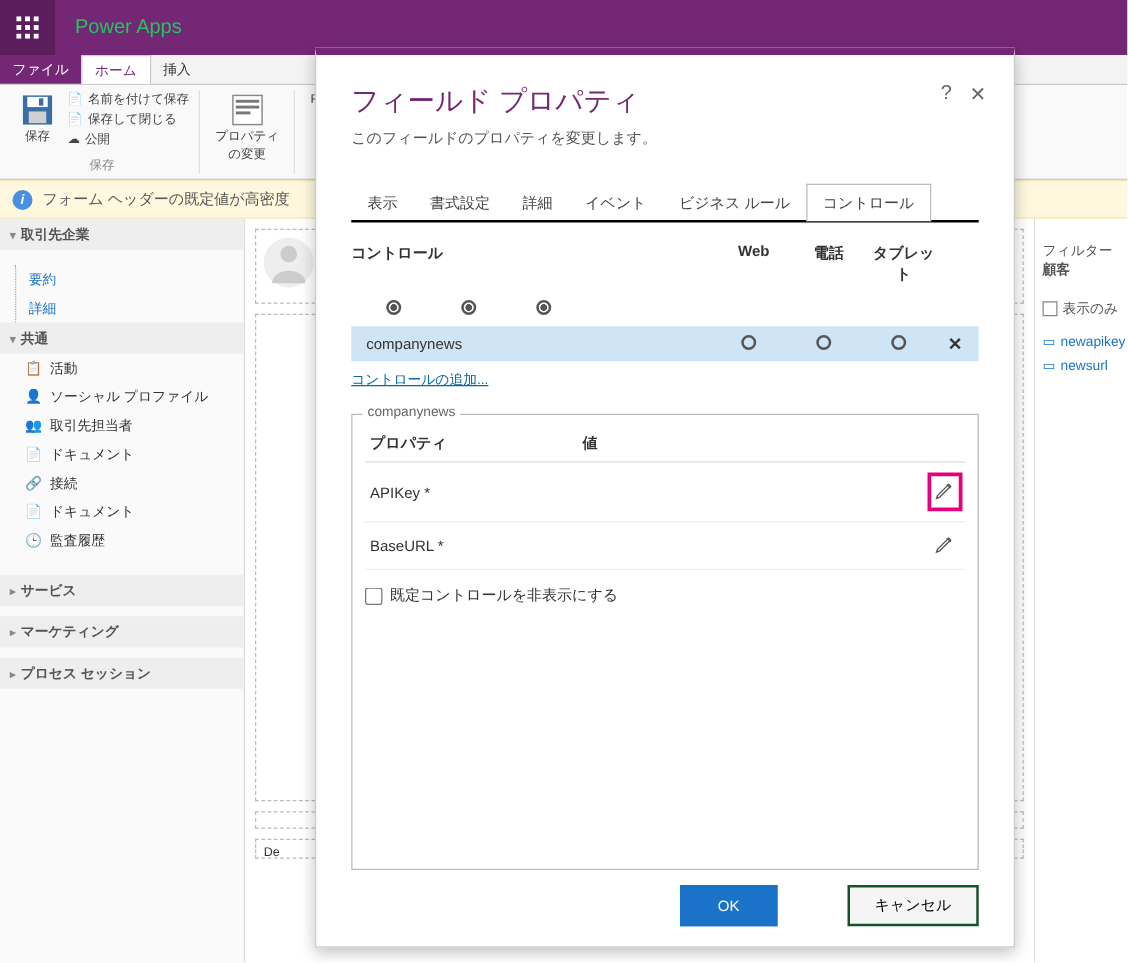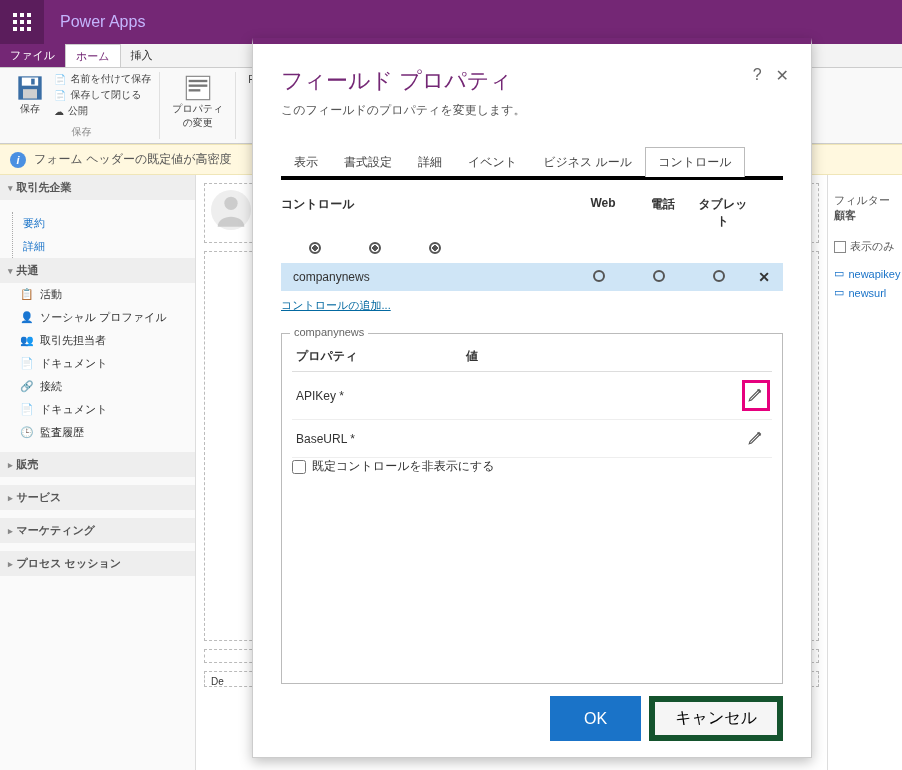--- a/index.html
+++ b/index.html
@@ -1,19 +1,19 @@
 <!DOCTYPE html>
 <html><head>
 <meta charset="utf-8">
 <style>
 * { box-sizing: border-box; margin: 0; padding: 0; }
 body { font-family: "Segoe UI", "Meiryo", sans-serif; font-size: 12px; color: #333; background: #fff; width: 902px; height: 770px; overflow: hidden; position: relative; }
 
 
-.top-bar { background: #742775; height: 44px; display: flex; align-items: center; color: #c4b5fd; }
+.top-bar { background: #742775; height: 44px; display: flex; align-items: center; color: #22c55e; }
 .waffle { width: 44px; height: 44px; background: #5b1d5c; display: flex; align-items: center; justify-content: center; }
 .waffle svg { width: 18px; height: 18px; }
 .app-title { font-size: 16px; font-weight: 400; padding-left: 16px; }
 
 
 .ribbon-tabs { display: flex; background: #f3f3f3; border-bottom: 1px solid #ccc; height: 24px; }
 .ribbon-tab { padding: 4px 10px; font-size: 11px; cursor: pointer; }
 .ribbon-tab.active-file { background: #742775; color: #fff; }
 .ribbon-tab.active-home { background: #fff; border: 1px solid #ccc; border-bottom: none; color: #742775; }
 
@@ -54,21 +54,21 @@
 .dashed-box { border: 1px dashed #bbb; margin: 8px; position: relative; }
 .avatar-ph { width: 40px; height: 40px; border-radius: 50%; background: #eee; margin: 6px; display: flex; align-items: center; justify-content: flex-start; }
 
 
 .modal { position: absolute; left: 252px; top: 38px; width: 560px; height: 720px; background: #fff; border-top: 6px solid #742775; border-left: 1px solid #ccc; border-right: 1px solid #ccc; border-bottom: 1px solid #ccc; box-shadow: 0 4px 12px rgba(0,0,0,0.25); padding: 22px 28px 16px 28px; display: flex; flex-direction: column; }
 .modal-title { color: #742775; font-size: 22px; font-weight: 400; }
 .modal-sub { font-size: 12px; color: #555; margin-top: 6px; }
 .modal-help-close { position: absolute; top: 22px; right: 22px; display: flex; gap: 14px; font-size: 16px; color: #666; }
 
 
-.inner-tabs { display: flex; border-bottom: 4px solid #000000; margin-top: 28px; }
+.inner-tabs { display: flex; border-bottom: 2px solid #000000; margin-top: 28px; }
 .inner-tab { padding: 6px 12px; font-size: 12px; color: #444; border: 1px solid transparent; border-bottom: none; margin-bottom: -1px; }
 .inner-tab.active { border-color: #bbb; background: #fff; }
 
 
 .controls-area { margin-top: 10px; }
 .controls-head { display: flex; font-size: 12px; font-weight: bold; padding: 6px 0; }
 .controls-head .col-name { flex: 1; }
 .controls-head .col { width: 60px; text-align: center; }
 .controls-head .col-act { width: 30px; }
 .ctrl-row { display: flex; align-items: center; padding: 6px 4px; font-size: 12px; }
@@ -86,26 +86,26 @@
 .prop-head { display: flex; padding: 10px 4px 6px 4px; font-weight: bold; font-size: 12px; border-bottom: 1px solid #ddd; }
 .prop-head .pname { flex: 0 0 170px; }
 .prop-head .pval { flex: 1; }
 .prop-row { display: flex; align-items: center; padding: 8px 4px; border-bottom: 1px solid #eee; font-size: 12px; }
 .prop-row .pname { flex: 0 0 170px; }
 .prop-row .pval { flex: 1; }
 .prop-row .pedit { width: 24px; display: flex; justify-content: center; }
 .pencil { width: 18px; height: 18px; stroke: #555; fill: none; stroke-width: 1.5; }
 .pencil-highlight { border: 3px solid #e6007e; padding: 2px; }
 
-.hide-default { display: flex; align-items: center; gap: 6px; font-size: 12px; }
+.hide-default { margin-top: 12px; display: flex; align-items: center; gap: 6px; font-size: 12px; }
 .hide-default input { width: 14px; height: 14px; }
 
 
 .modal-footer { display: flex; justify-content: flex-end; gap: 8px; margin-top: 12px; }
-.btn { padding: 6px 20px; font-size: 16px; border: 6px solid #14532d; background: #f5f5f5; cursor: pointer; }
+.btn { padding: 6px 20px; font-size: 12px; border: 2px solid #14532d; background: #f5f5f5; cursor: pointer; margin-left: 48px; }
 .btn-primary { background: #1a73c8; color: #fff; border-color: #1a73c8; padding: 6px 28px; }
 
 .checkbox-sq { width: 12px; height: 12px; border: 1px solid #888; display: inline-block; }
 </style>
 </head>
 <body>
 
 <div class="top-bar">
   <div class="waffle">
     <svg viewBox="0 0 18 18">
@@ -215,21 +215,20 @@
       </div>
     <div class="nav-item">
         <span class="ni-icon">📄</span>
         <span>ドキュメント</span>
       </div>
     <div class="nav-item">
         <span class="ni-icon">🕒</span>
         <span>監査履歴</span>
       </div>
     <div class="tree-divider"></div>
-    <div class="nav-section-hdr">販売</div>
     <div class="tree-divider"></div>
     <div class="nav-section-hdr">サービス</div>
     <div class="tree-divider"></div>
     <div class="nav-section-hdr">マーケティング</div>
     <div class="tree-divider"></div>
     <div class="nav-section-hdr">プロセス セッション</div>
   </div>
 
   <div class="center-col">
     <div class="dashed-box" style="height:60px;">

